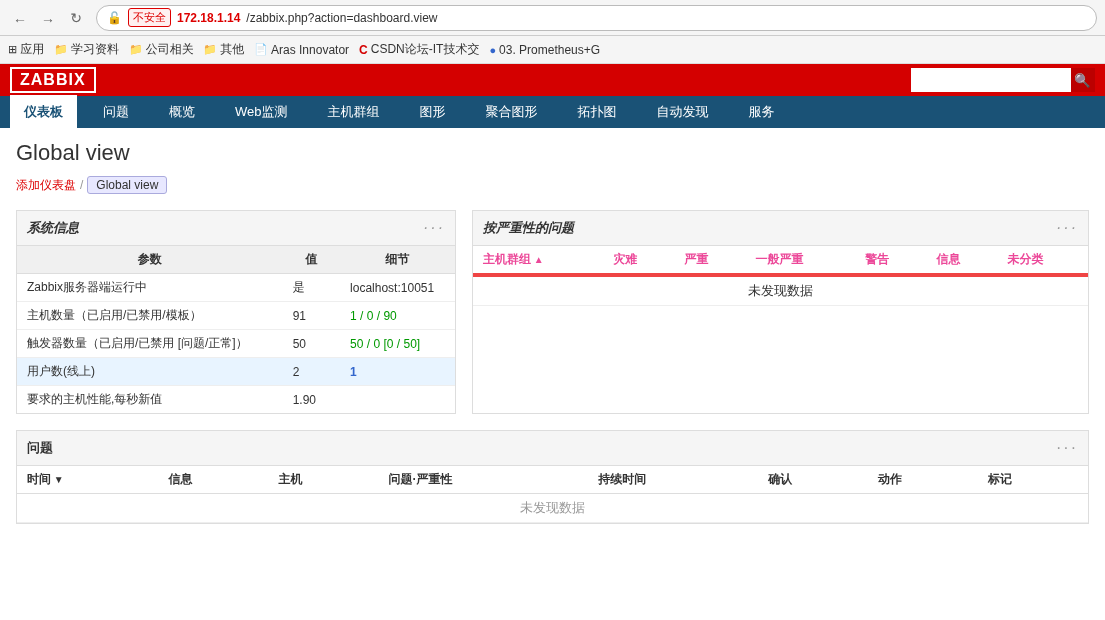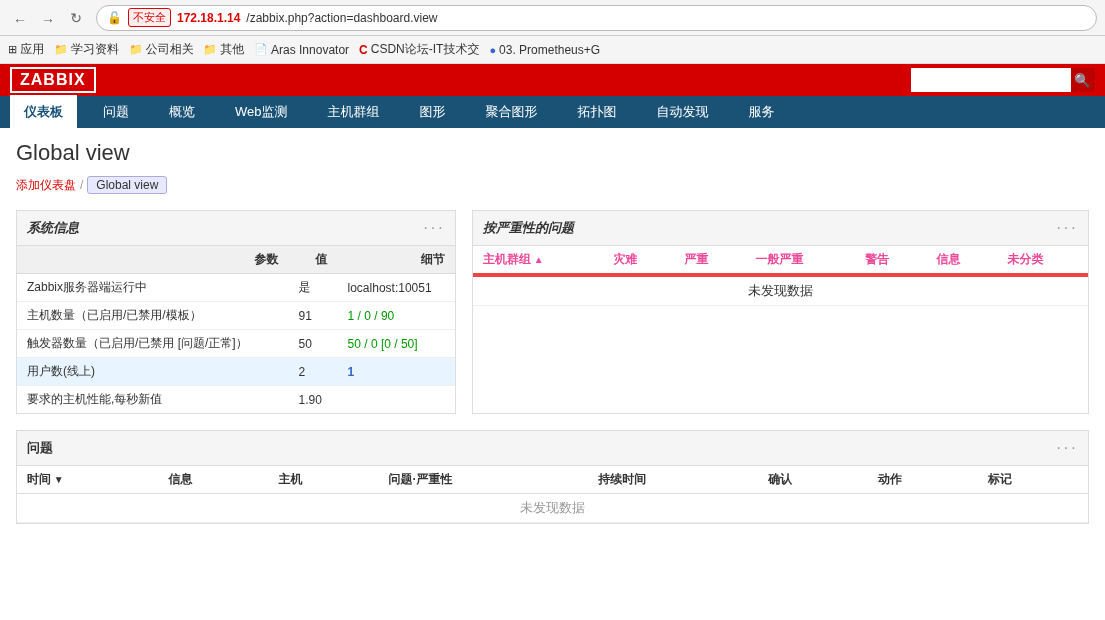--- a/index.html
+++ b/index.html
@@ -217,22 +217,22 @@
     }
 
     
     .sys-table {
       width: 100%;
       border-collapse: collapse;
       font-size: 12px;
     }
     .sys-table th {
       background: #f0f0f0;
-      padding: 5px 10px;
-      text-align: right;
+      padding: 5px 20px;
+      text-align: center;
       border-bottom: 1px solid #ddd;
       color: #333;
       font-weight: bold;
     }
     .sys-table td {
       padding: 5px 10px;
       border-bottom: 1px solid #eee;
       color: #333;
     }
     .sys-table tr:last-child td { border-bottom: none; }

